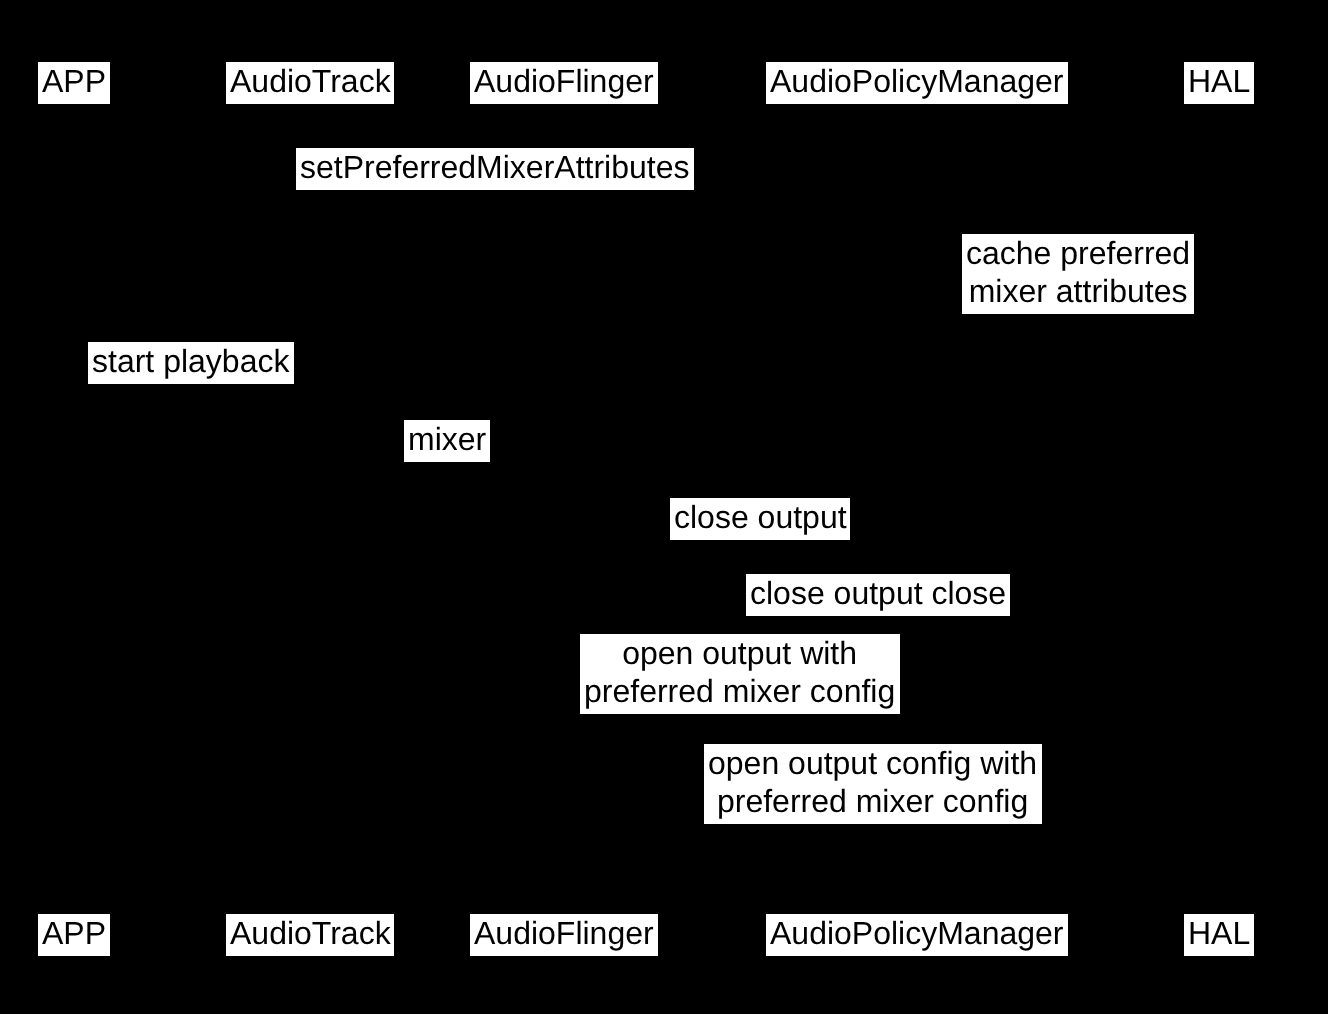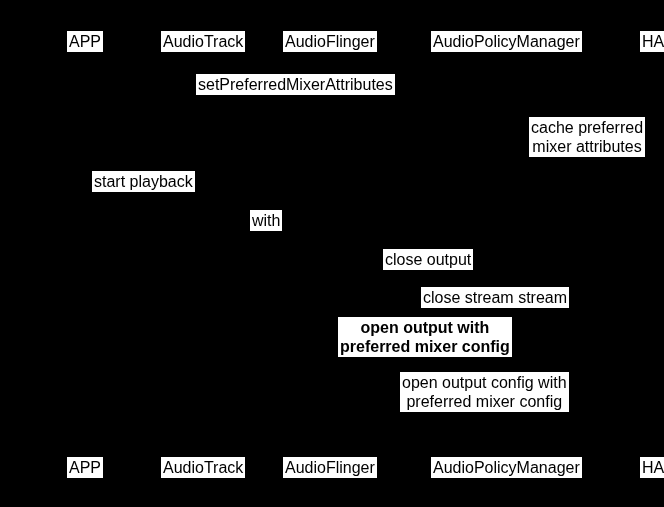--- a/index.html
+++ b/index.html
@@ -17,21 +17,20 @@
   }
   .lbl {
     position: absolute;
     display: inline-block;
     background: var(--label-bg, #ffffff);
     color: var(--label-fg, #000000);
     font-size: 16px;
     line-height: 19px;
     padding: 1px 2px;
     white-space: pre-line;
-    margin-left: 48px;
   }
   .lbl.center {
     text-align: center;
   }
   .participant {
     font-weight: 400;
   }
 </style>
 </head>
 <body>
@@ -44,27 +43,27 @@
   <div class="lbl participant" style="left:383px; top:31px;">AudioPolicyManager</div>
   <div class="lbl participant" style="left:592px; top:31px;">HAL</div>
 
   <div class="lbl" style="left:148px; top:74px;text-align:center;">setPreferredMixerAttributes</div>
 
   <div class="lbl center" style="left:481px; top:117px;">cache preferred
 mixer attributes</div>
 
   <div class="lbl" style="left:44px; top:171px;">start playback</div>
 
-  <div class="lbl" style="left:202px; top:210px;">with</div>
+  <div class="lbl" style="left:202px; top:210px;">mixer</div>
 
   <div class="lbl" style="left:335px; top:249px;">close output</div>
 
-  <div class="lbl" style="left:373px; top:287px;">close stream stream</div>
+  <div class="lbl" style="left:373px; top:287px;">close output close</div>
 
-  <div class="lbl center" style="left:290px; top:317px;font-weight:bold;">open output with
+  <div class="lbl center" style="left:290px; top:317px;">open output with
 preferred mixer config</div>
 
   <div class="lbl center" style="left:352px; top:372px;">open output config with
 preferred mixer config</div>
 
   <div class="lbl participant" style="left:19px;  top:457px;">APP</div>
   <div class="lbl participant" style="left:113px; top:457px;">AudioTrack</div>
   <div class="lbl participant" style="left:235px; top:457px;">AudioFlinger</div>
   <div class="lbl participant" style="left:383px; top:457px;">AudioPolicyManager</div>
   <div class="lbl participant" style="left:592px; top:457px;">HAL</div>

